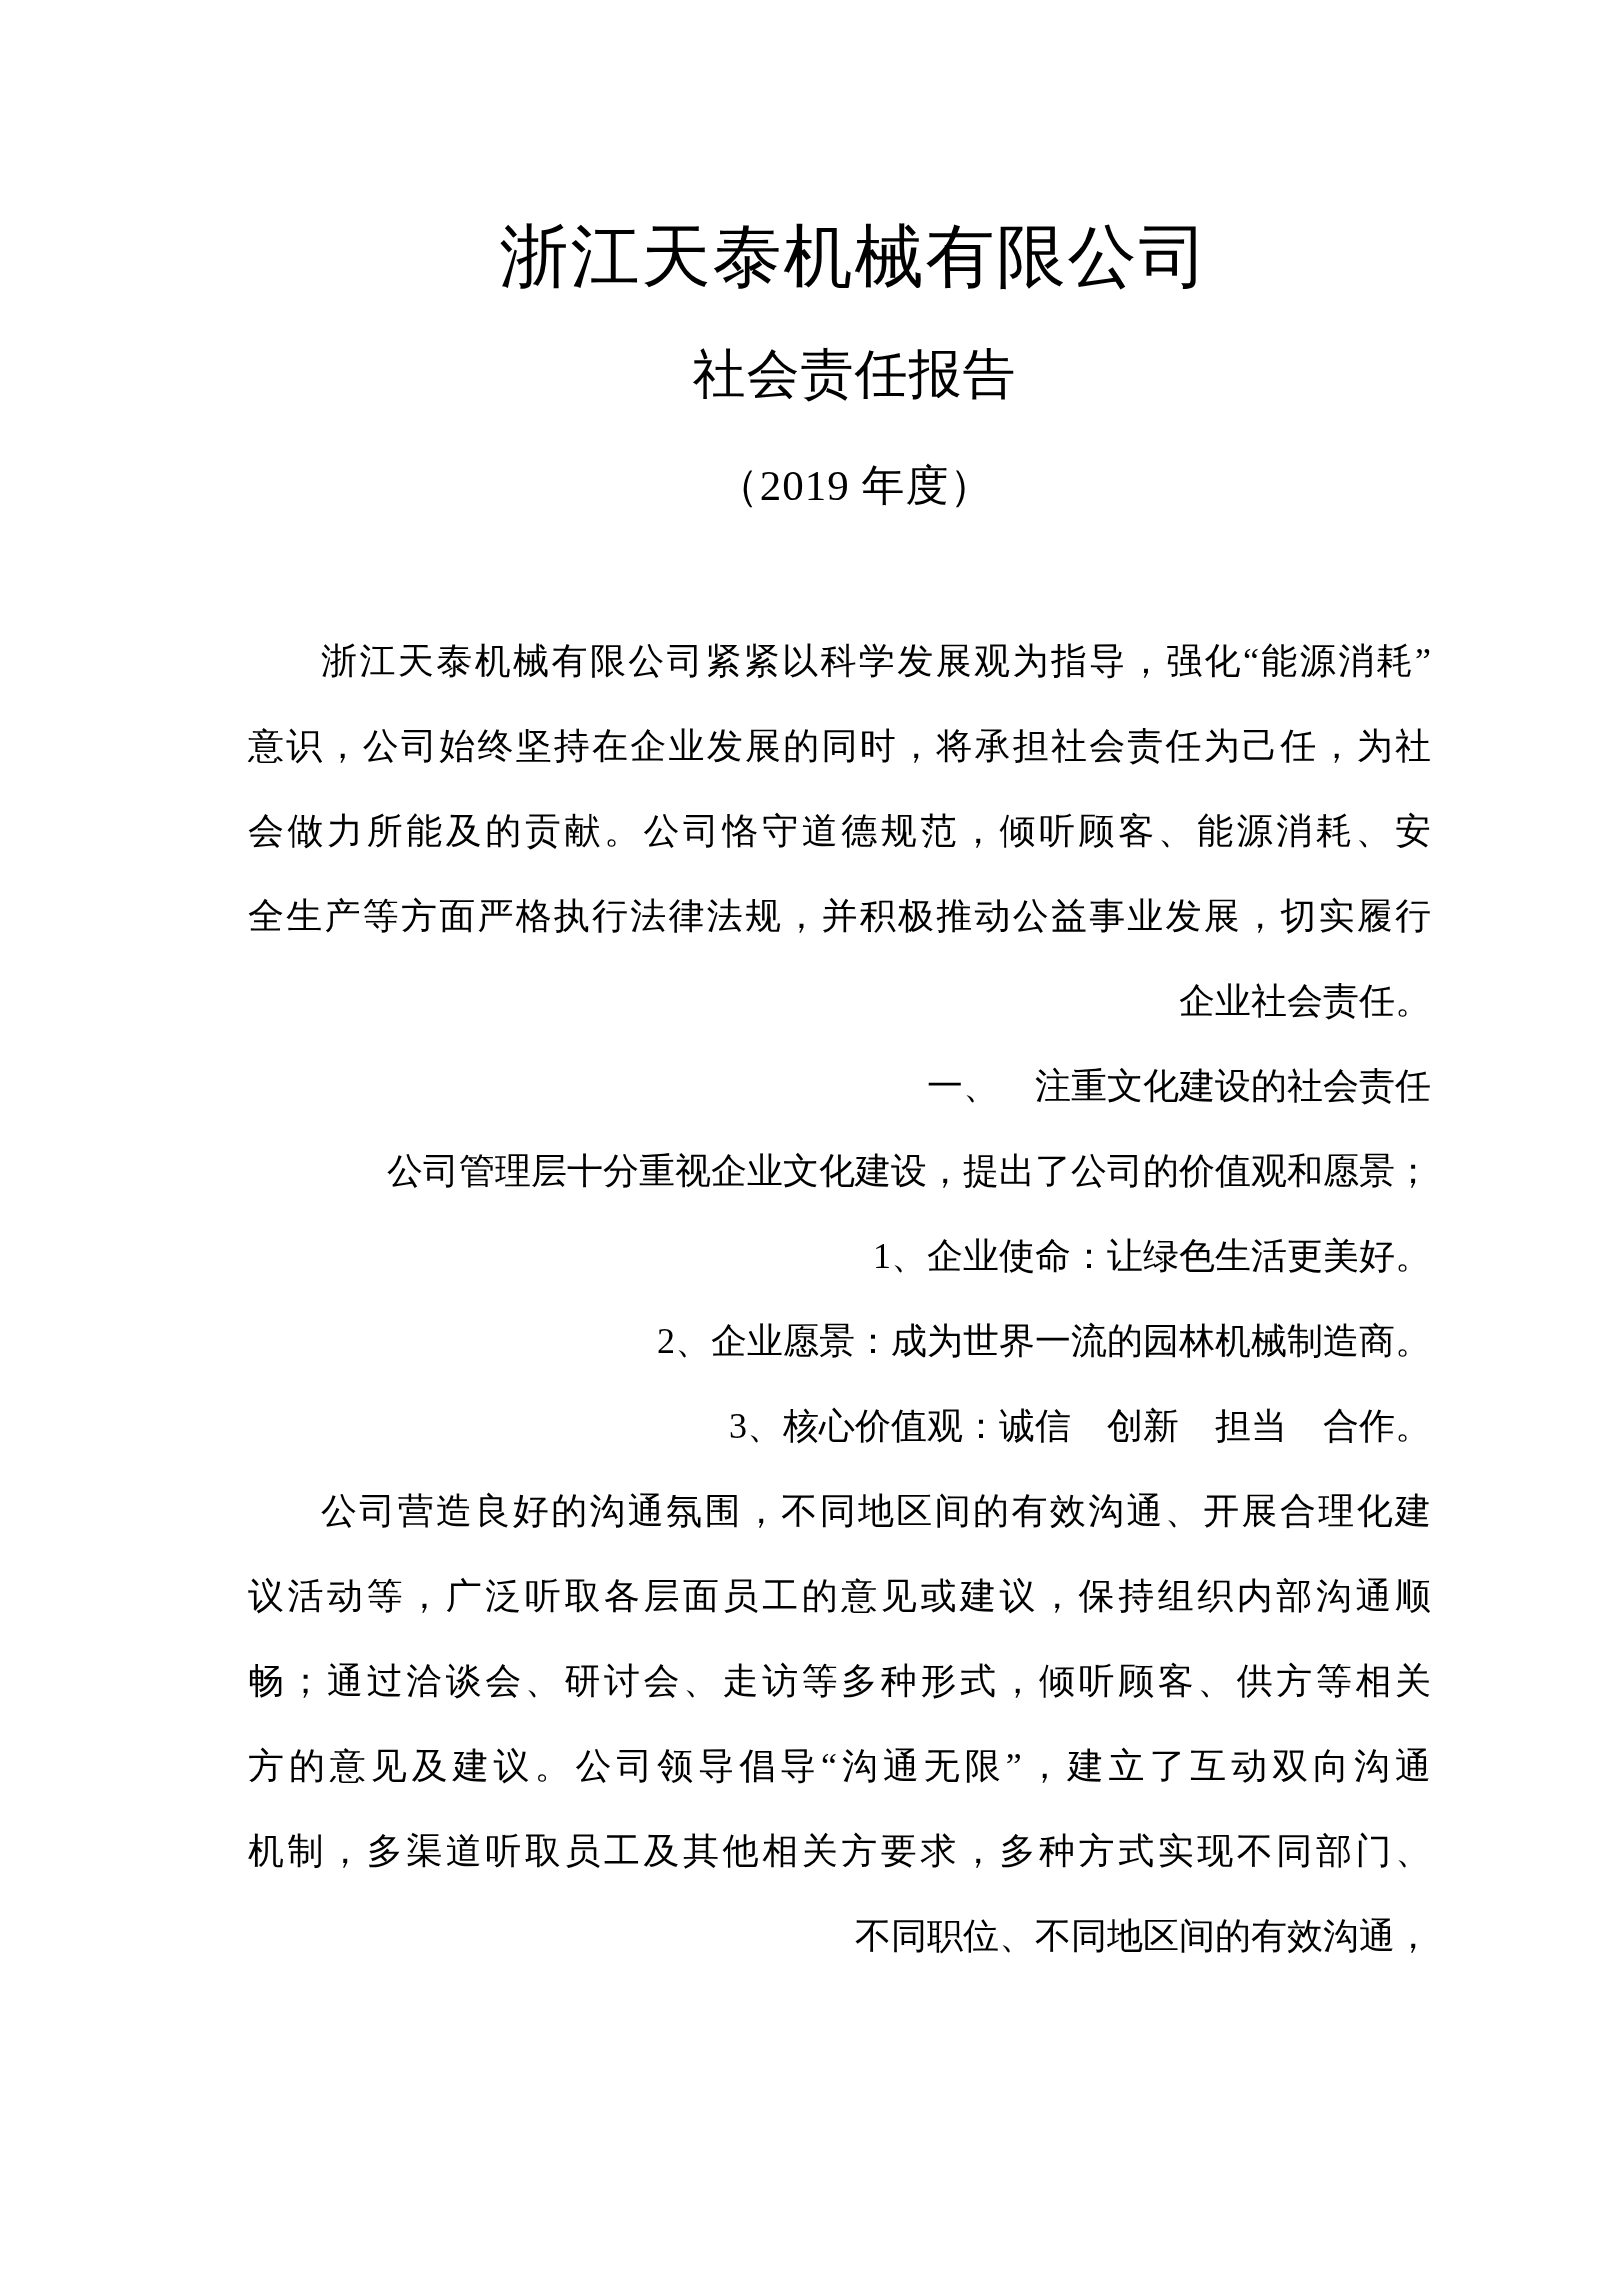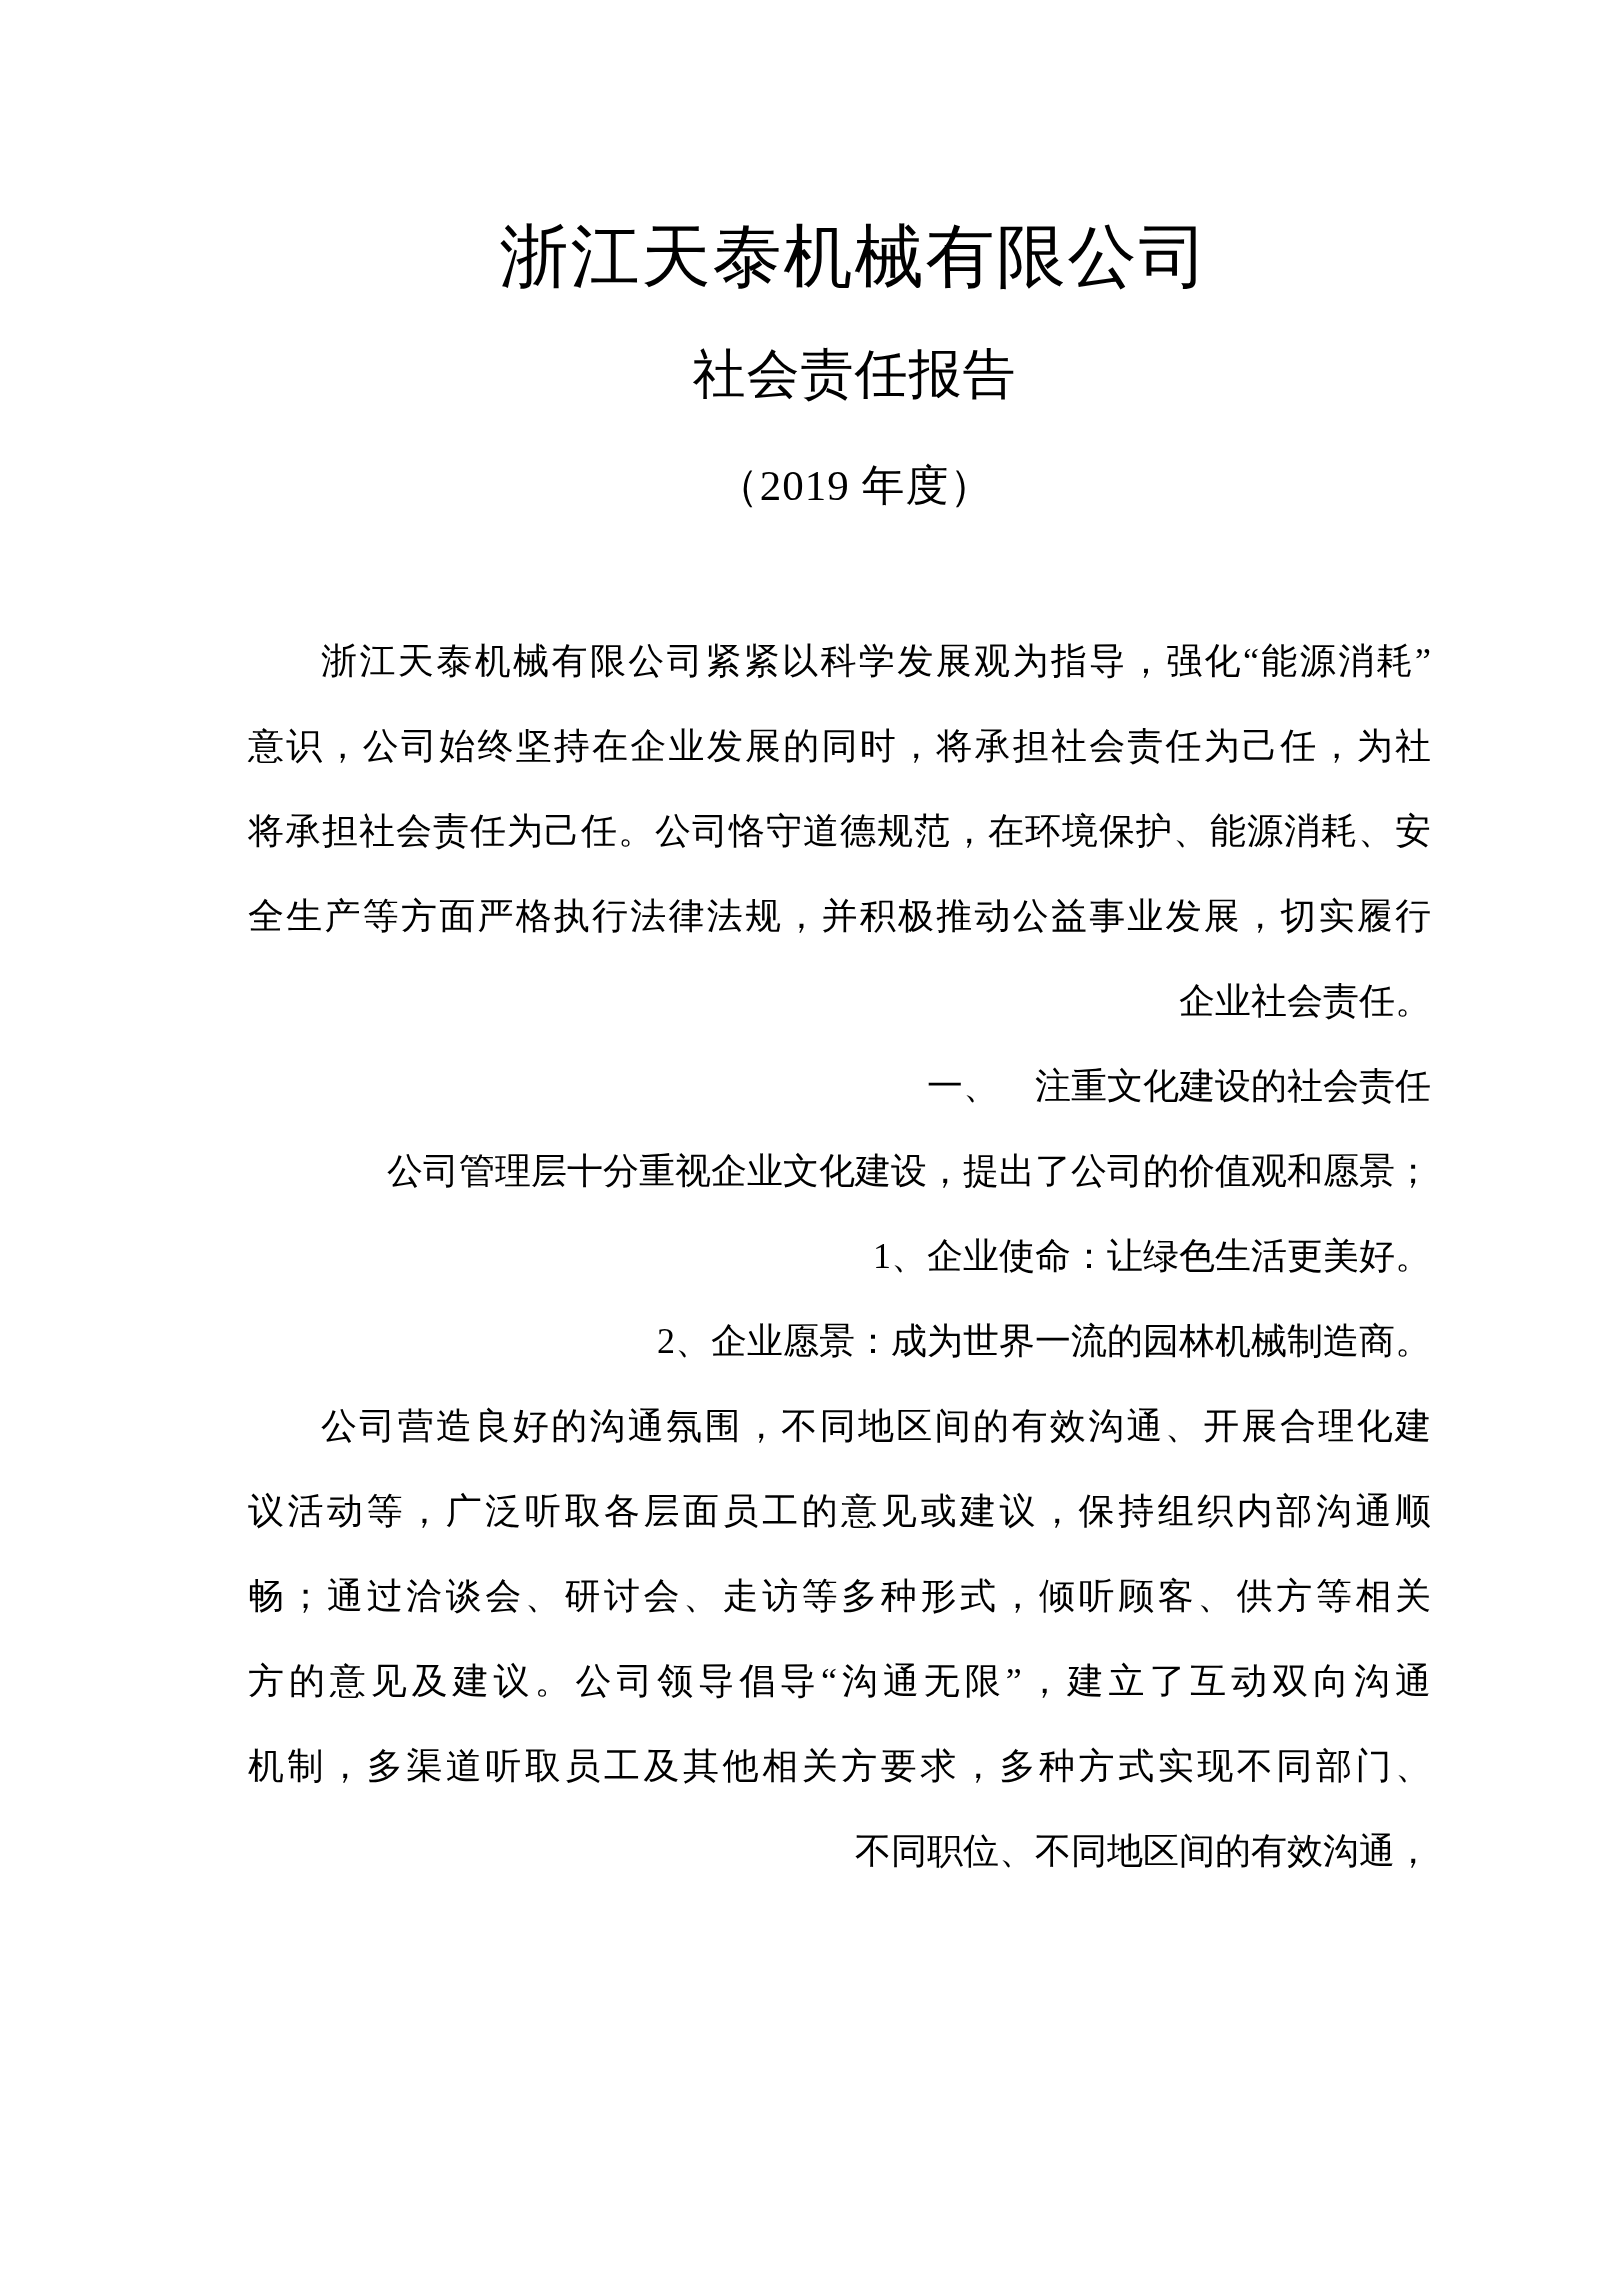--- a/index.html
+++ b/index.html
@@ -67,27 +67,28 @@
 
   <div class="doc-title title-company">浙江天泰机械有限公司</div>
 
   <div class="doc-title title-report">社会责任报告</div>
 
   <div class="doc-title title-period">（2019 年度）</div>
 
   <div class="body-text">
     <div class="line indent fill">浙江天泰机械有限公司紧紧以科学发展观为指导，强化“能源消耗”</div>
     <div class="line fill">意识，公司始终坚持在企业发展的同时，将承担社会责任为己任，为社</div>
-    <div class="line fill">将承担社会责任为己任。公司恪守道德规范，在环境保护、能源消耗、安</div>
+    <div class="line fill">会做力所能及的贡献。公司恪守道德规范，倾听顾客、能源消耗、安</div>
     <div class="line fill">全生产等方面严格执行法律法规，并积极推动公益事业发展，切实履行</div>
     <div class="line">企业社会责任。</div>
     <div class="line indent">一、　注重文化建设的社会责任</div>
     <div class="line indent">公司管理层十分重视企业文化建设，提出了公司的价值观和愿景；</div>
     <div class="line indent">1、企业使命：让绿色生活更美好。</div>
     <div class="line indent">2、企业愿景：成为世界一流的园林机械制造商。</div>
+    <div class="line indent">3、核心价值观：诚信　创新　担当　合作。</div>
     <div class="line indent fill">公司营造良好的沟通氛围，不同地区间的有效沟通、开展合理化建</div>
     <div class="line fill">议活动等，广泛听取各层面员工的意见或建议，保持组织内部沟通顺</div>
     <div class="line fill">畅；通过洽谈会、研讨会、走访等多种形式，倾听顾客、供方等相关</div>
     <div class="line fill">方的意见及建议。公司领导倡导“沟通无限”，建立了互动双向沟通</div>
     <div class="line fill">机制，多渠道听取员工及其他相关方要求，多种方式实现不同部门、</div>
     <div class="line">不同职位、不同地区间的有效沟通，</div>
   </div>
 
 </div>
 

